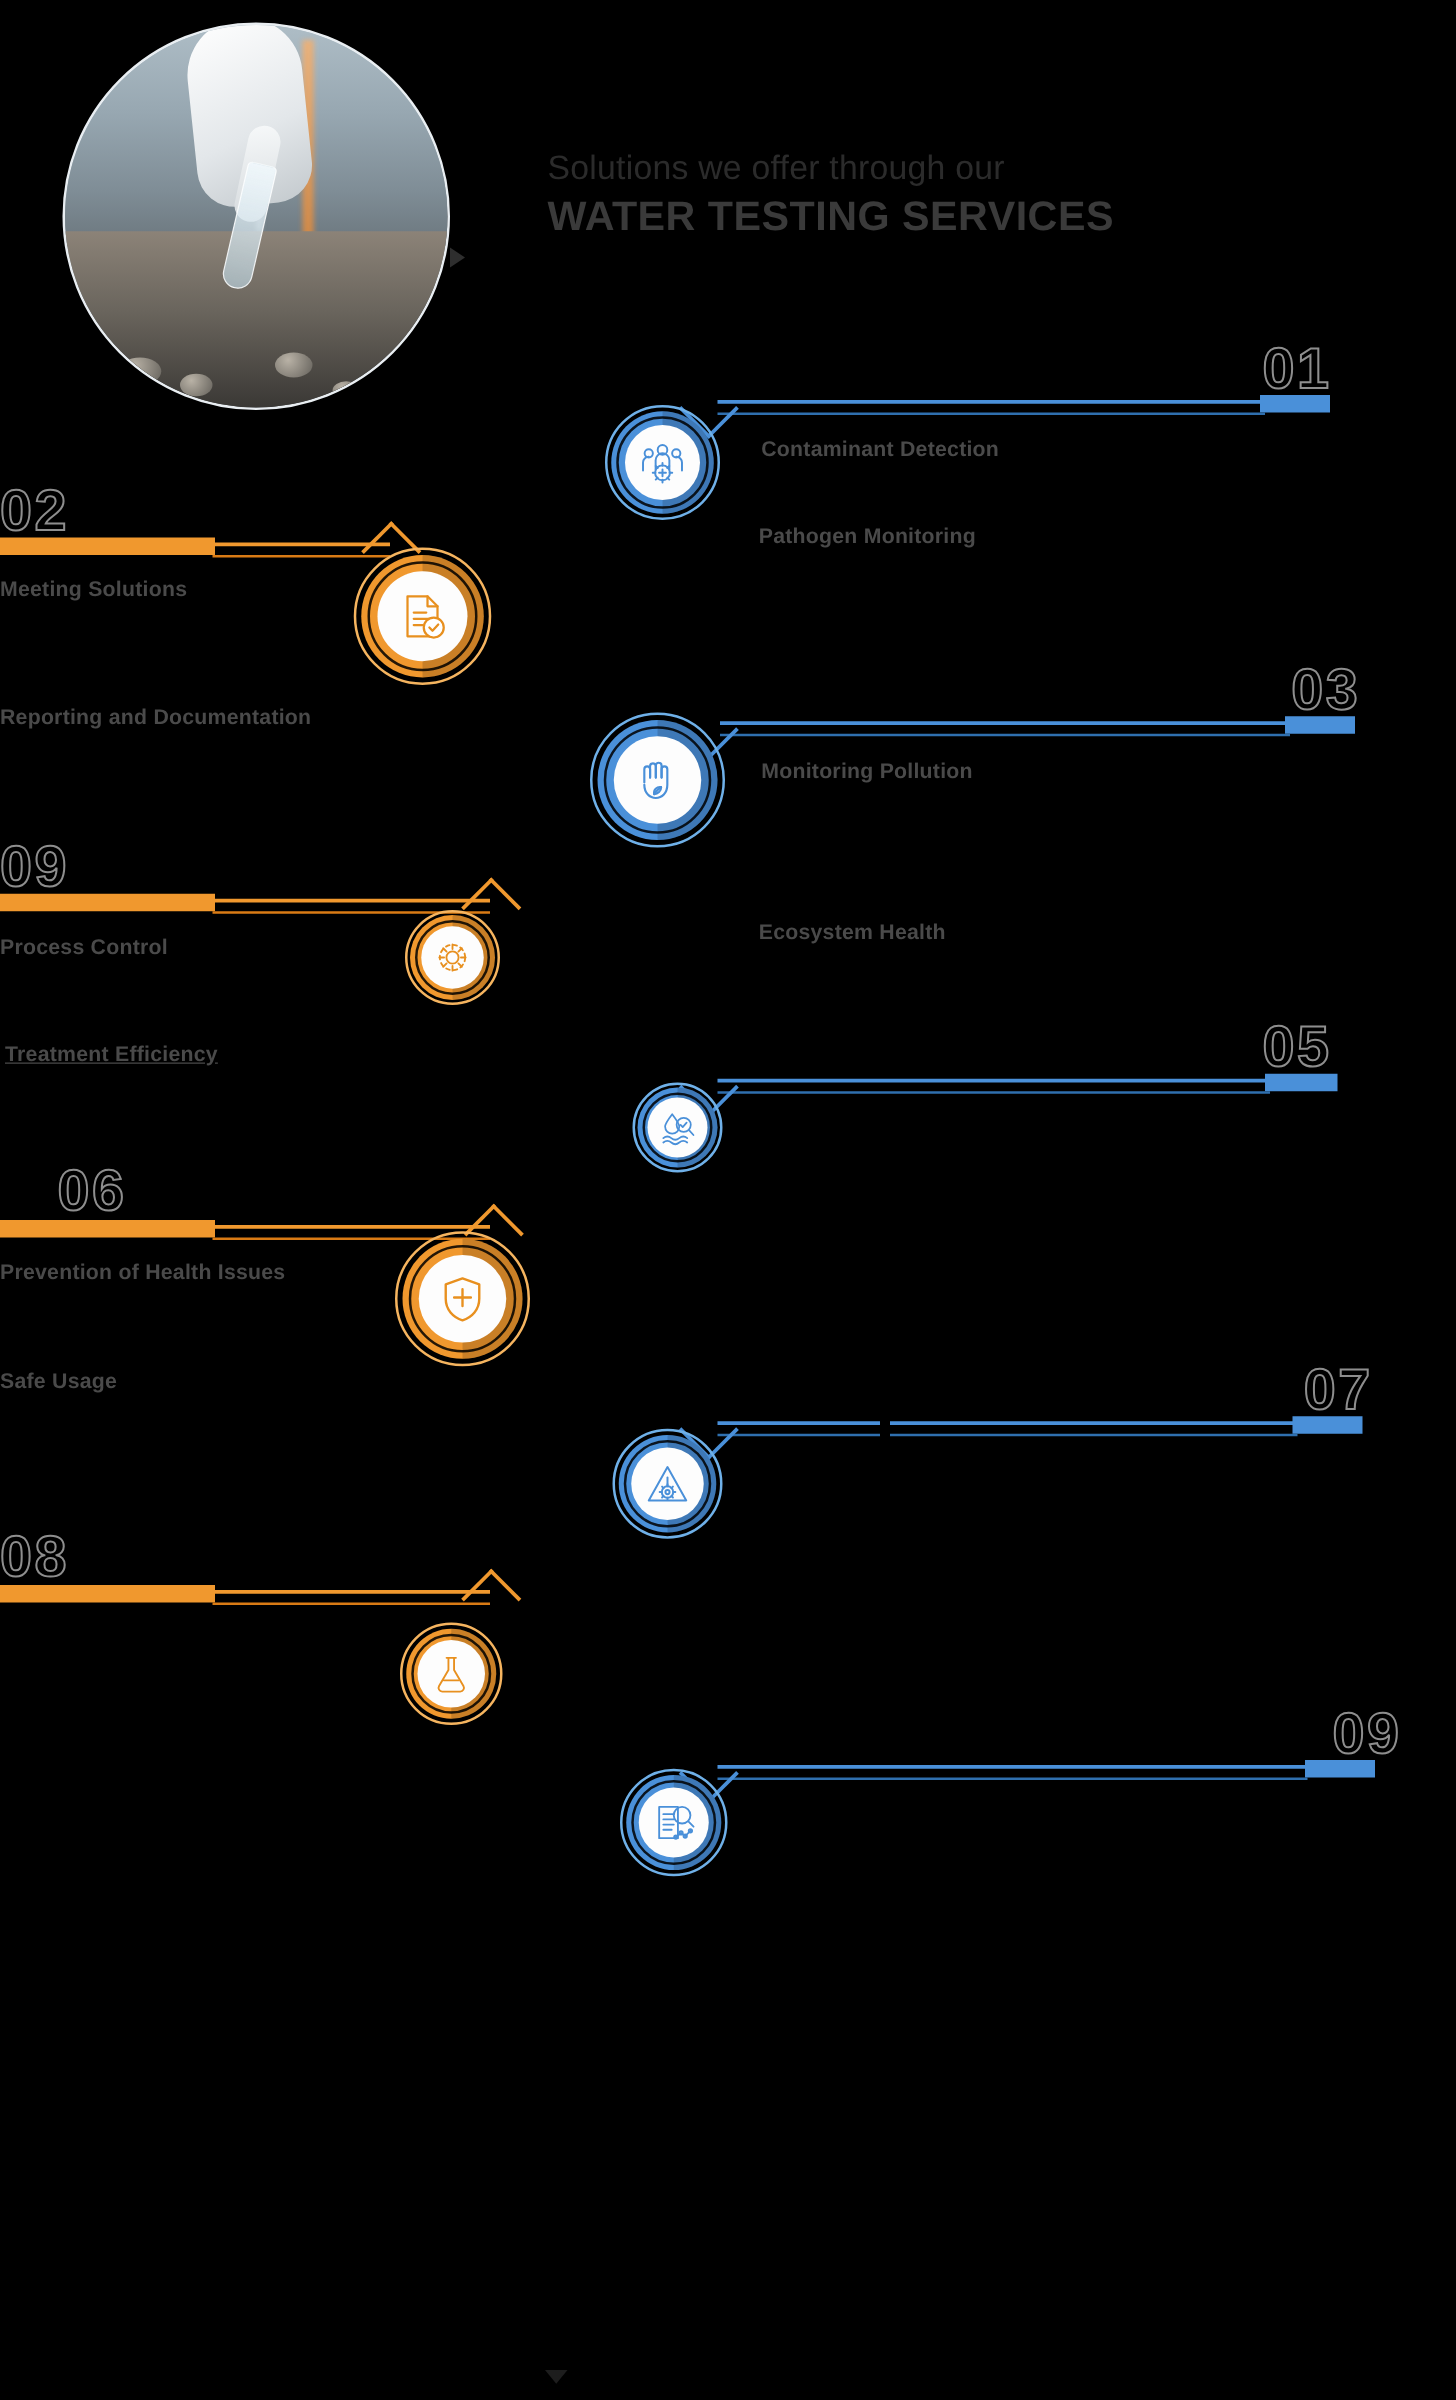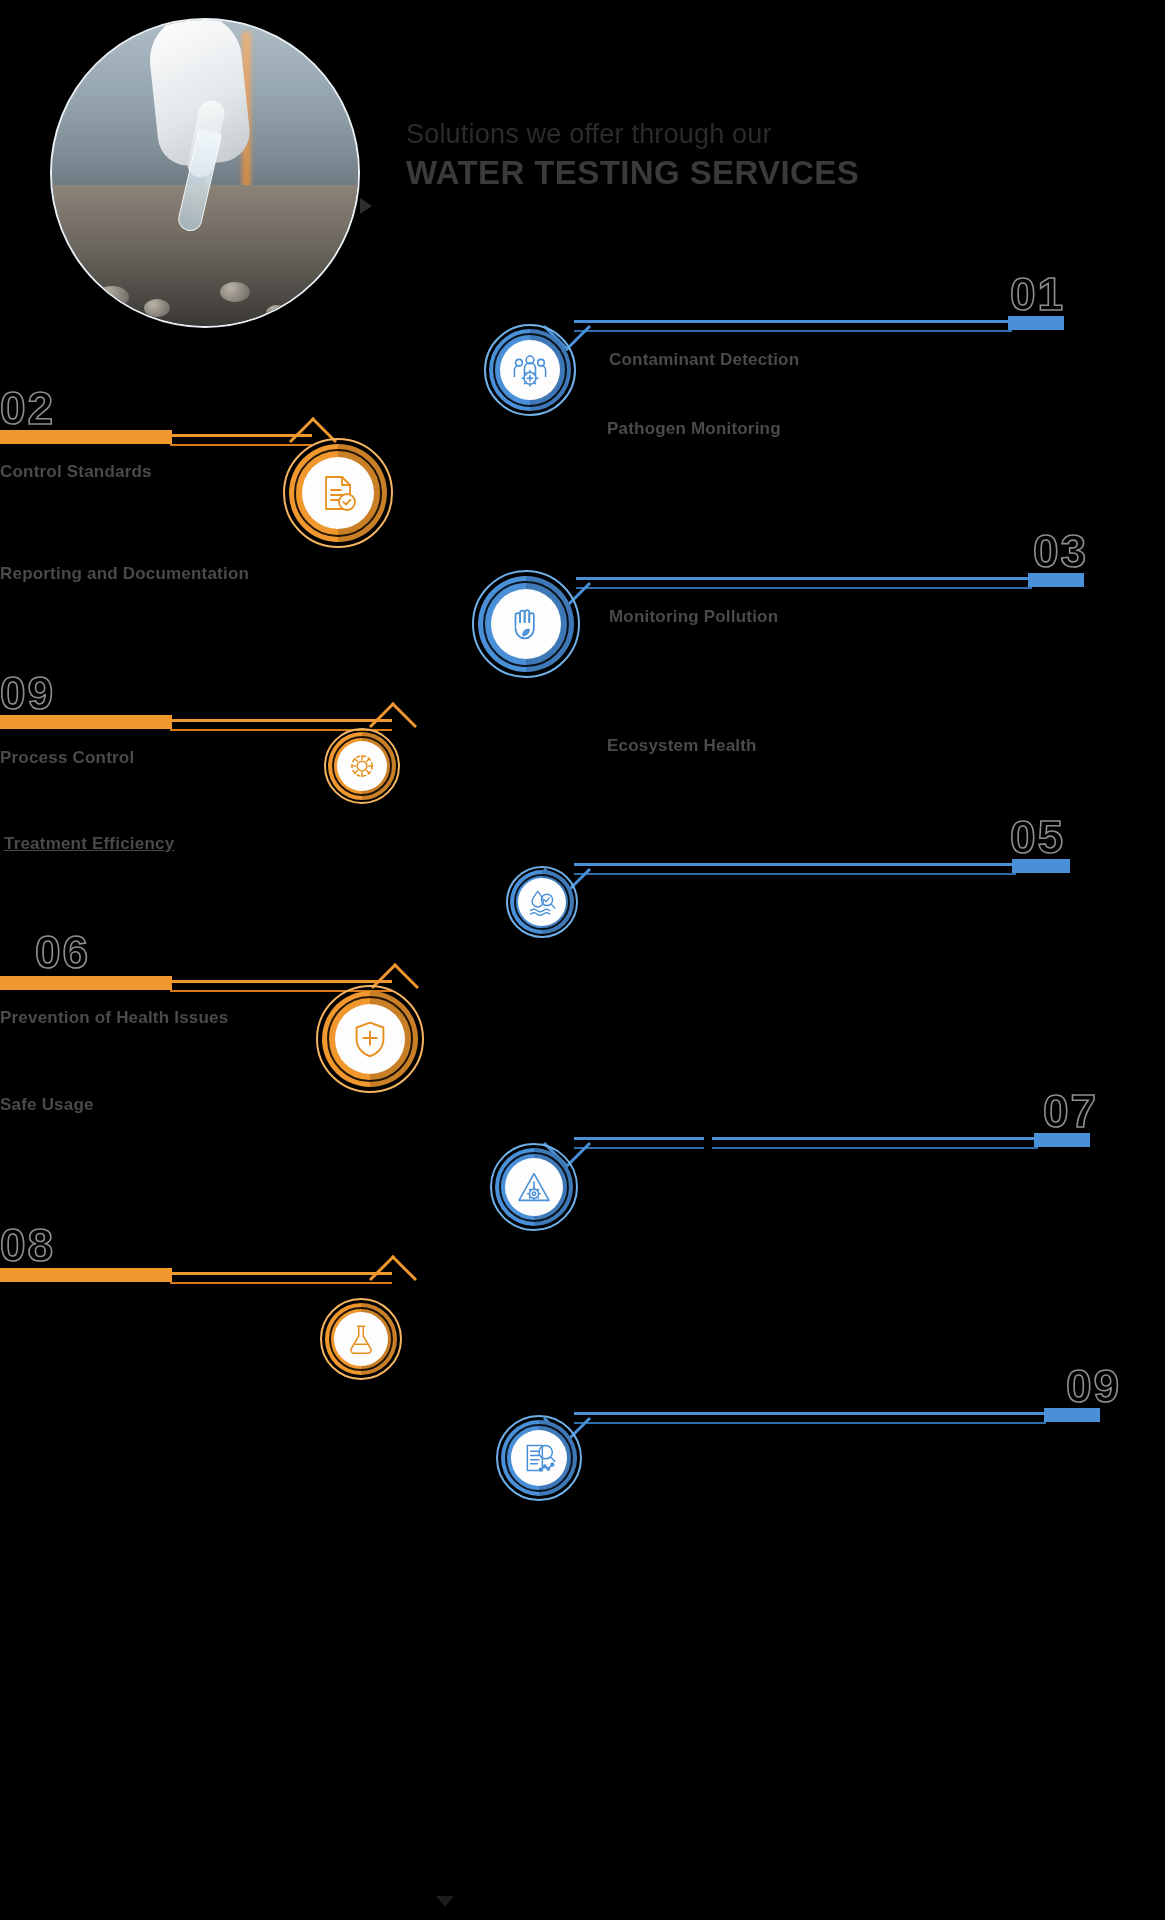--- a/index.html
+++ b/index.html
@@ -68,21 +68,21 @@
     position:absolute; left:44%; top:36%;
     width:24px; height:102px;
     background: linear-gradient(180deg, rgba(240,248,252,.85), rgba(190,214,226,.65));
     border: 1px solid rgba(255,255,255,.75);
     border-radius: 4px 4px 12px 12px;
     transform: rotate(13deg);
   }
 
   .hdr {
     position: absolute;
-    left: 406px;
+    left: 438px;
     top: 118px;
     width: 520px;
   }
   .hdr-line1 {
     font-size: 27px;
     font-weight: 400;
     color: #2b2b2b;
     letter-spacing: .2px;
     line-height: 1.2;
     white-space: nowrap;
@@ -262,21 +262,21 @@
           <g fill="none" stroke="#e8901f" stroke-width="1.8" stroke-linecap="round" stroke-linejoin="round">
             <path d="M12 8h16l8 8v24H12z"></path>
             <path d="M28 8v8h8"></path>
             <path d="M17 21h10M17 26h12M17 31h7"></path>
             <circle cx="33" cy="33" r="8" fill="#fff"></circle>
             <path d="M29.5 33l2.5 2.6 4.6-5"></path>
           </g>
         </svg>
       </div>
     </div>
-    <div class="label" style="left:0px; top:462px;">Control Standards</div>
+    <div class="label" style="left:0px; top:462px;">Meeting Solutions</div>
     <div class="label" style="left:0px; top:564px;">Reporting and Documentation</div>
   </div>
 
   <div class="item">
     <div class="num" style="left:1033px; top:528px;">03</div>
     <div class="rail" style="left:556px; top:573px; width:518px;">
       <div class="bar" style="left:472px; width:56px; background:#4a90d9;"></div>
       <div class="thin" style="left:20px; width:456px; background:#4a90d9;"></div>
       <div class="thin2" style="left:20px; width:456px; background:#2f6fae;"></div>
       <div class="elbow" style="left:-6px; top:-6px; border-color:#4a90d9;"></div>
@@ -352,21 +352,21 @@
             <path d="M37 27l5 5.5"></path>
             <path d="M8 36c3-2.5 6-2.5 9 0s6 2.5 9 0 6-2.5 9 0"></path>
             <path d="M8 41c3-2.5 6-2.5 9 0s6 2.5 9 0 6-2.5 9 0"></path>
           </g>
         </svg>
       </div>
     </div>
   </div>
 
   <div class="item">
-    <div class="num" style="left:5px; top:929px;padding-left:30px;">06</div>
+    <div class="num" style="left:16px; top:929px;padding-left:30px;">06</div>
     <div class="rail" style="left:0px; top:976px; width:400px;">
       <div class="bar" style="left:0px; width:172px; background:#f0982e;"></div>
       <div class="thin" style="left:170px; width:222px; background:#f0982e;"></div>
       <div class="thin2" style="left:170px; width:222px; background:#d97b15;"></div>
       <div class="elbow" style="left:378px; top:-6px; border-color:#f0982e; transform:rotate(135deg);"></div>
     </div>
     <div class="badge" style="left:316px; top:985px; width:108px; height:108px;">
       <div class="ring-outer" style="border-color:#f5b45f;"></div>
       <div class="ring-mid" style="inset:6px; background:#f0982e;"></div>
       <div class="shade" style="inset:6px;"></div>

